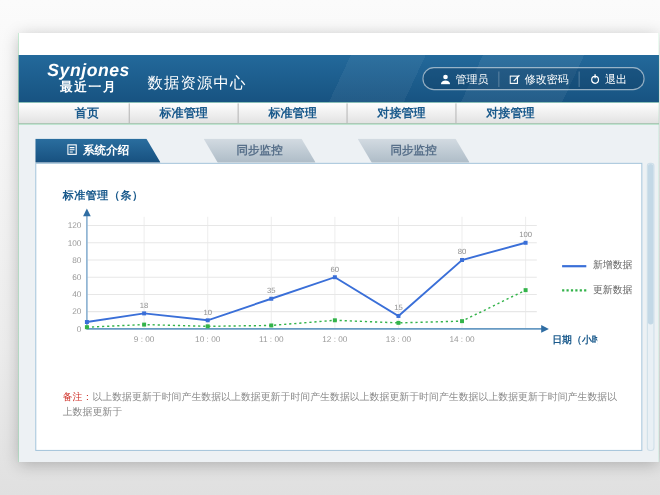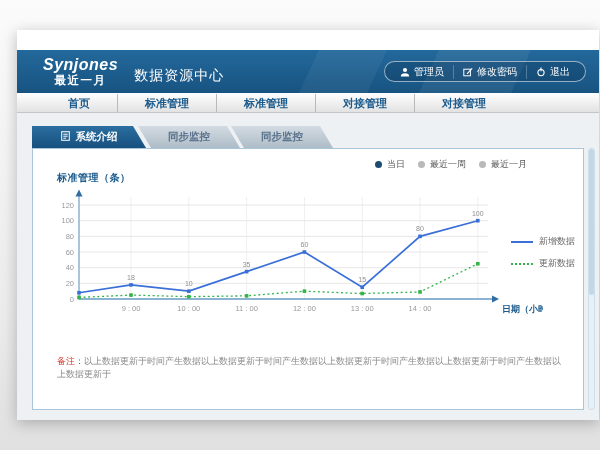--- a/index.html
+++ b/index.html
@@ -22,21 +22,21 @@
   .user-item + .user-item { border-left:1px solid rgba(255,255,255,.25); }
   .user-item svg { display:block; }
 
   
   .nav { height:20px; background:linear-gradient(#ffffff,#e2e2e2); border-bottom:1px solid #c6c6c6; display:flex; align-items:center; padding-left:24px; }
   .nav-item { color:#1a5a8c; font-weight:bold; font-size:11px; padding:2px 27px; line-height:14px; cursor:pointer;text-align:right; }
   .nav-item + .nav-item { border-left:1px solid #b9b9b9; }
 
   
   .content { position:relative; height:307px; background:#edf1f4; padding-top:13px; }
-  .tabs { display:flex; margin-left:15px; height:22px; position:relative; z-index:2; }
+  .tabs { display:flex; margin-left:15px; height:22px; position:relative; z-index:2;gap:47px; }
   .tab { font-size:10.5px; font-weight:bold; display:flex; align-items:center; justify-content:center; cursor:pointer; }
   .tab.active { width:114px; background:linear-gradient(#2a6e9f,#17507f); color:#fff; clip-path:polygon(0 0, calc(100% - 13px) 0, 100% 100%, 0 100%); gap:6px; }
   .tab.inactive { width:102px; margin-left:-8px; background:linear-gradient(#d3dbe2,#aebcc7); color:#58708a; clip-path:polygon(0 0, calc(100% - 13px) 0, 100% 100%, 13px 100%); }
   .tab.inactive + .tab.inactive { margin-left:-9px; }
 
   .panel { position:relative; margin:0 15px; height:262px; background:#fff; border:1px solid #a9c7dc; z-index:1; }
 
   .radios { position:absolute; top:9px; right:56px; display:flex; gap:13px; align-items:center; }
   .radio-item { display:flex; gap:5px; align-items:center; cursor:pointer; }
   .radio-dot { width:7px; height:7px; border-radius:50%; background:#b9b9b9; }
@@ -124,34 +124,20 @@
       </div>
       <div class="tab inactive">
         <span>同步监控</span>
       </div>
       <div class="tab inactive">
         <span>同步监控</span>
       </div>
     </div>
 
     <div class="panel">
-      <div class="radios">
-        <div class="radio-item on">
-          <span class="radio-dot"></span>
-          <span class="radio-label">当日</span>
-        </div>
-        <div class="radio-item">
-          <span class="radio-dot"></span>
-          <span class="radio-label">最近一周</span>
-        </div>
-        <div class="radio-item">
-          <span class="radio-dot"></span>
-          <span class="radio-label">最近一月</span>
-        </div>
-      </div>
 
       <div class="ylabel">标准管理（条）</div>
       <svg class="chart" viewBox="0 0 510 150">
           <line x1="98.02000000000001" y1="8" x2="98.02000000000001" y2="109.5" stroke="#efefef" stroke-width="1"></line>
           <line x1="155.82000000000002" y1="8" x2="155.82000000000002" y2="109.5" stroke="#efefef" stroke-width="1"></line>
           <line x1="213.62" y1="8" x2="213.62" y2="109.5" stroke="#efefef" stroke-width="1"></line>
           <line x1="271.42" y1="8" x2="271.42" y2="109.5" stroke="#efefef" stroke-width="1"></line>
           <line x1="329.22" y1="8" x2="329.22" y2="109.5" stroke="#efefef" stroke-width="1"></line>
           <line x1="387.02" y1="8" x2="387.02" y2="109.5" stroke="#efefef" stroke-width="1"></line>
           <line x1="444.82" y1="8" x2="444.82" y2="109.5" stroke="#efefef" stroke-width="1"></line>

